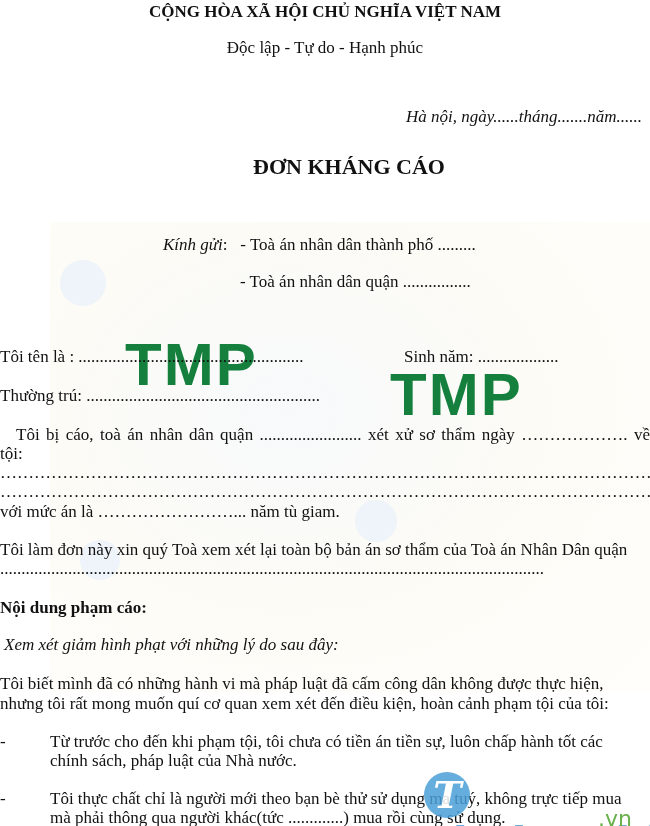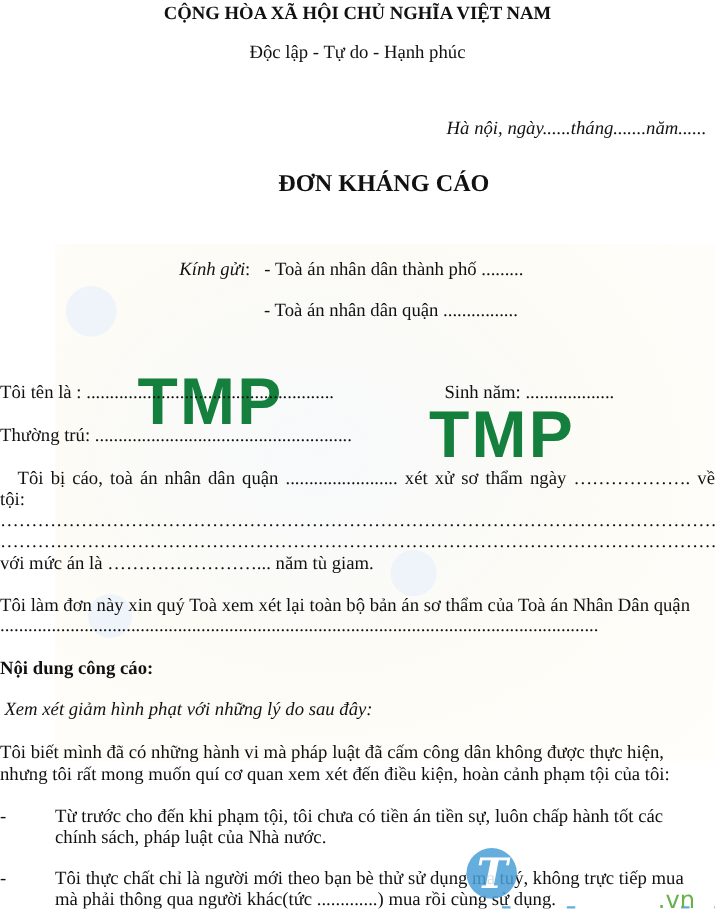--- a/index.html
+++ b/index.html
@@ -72,21 +72,21 @@
   <div class="justify">Tôi bị cáo, toà án nhân dân quận ........................ xét xử sơ thẩm ngày ………………. về</div>
 </div>
 <div class="line" style="top:444px;left:0;font-size:17px;">tội:</div>
 <div class="line" style="top:463px;left:0;width:650px;overflow:hidden;font-size:17px;">………………………………………………………………………………………………………</div>
 <div class="line" style="top:482px;left:0;width:650px;overflow:hidden;font-size:17px;">………………………………………………………………………………………………………</div>
 <div class="line" style="top:502px;left:0;font-size:17px;">với mức án là ……………………... năm tù giam.</div>
 
 <div class="line" style="top:540px;left:0;font-size:17px;">Tôi làm đơn này xin quý Toà xem xét lại toàn bộ bản án sơ thẩm của Toà án Nhân Dân quận</div>
 <div class="line" style="top:559px;left:0;width:580px;overflow:hidden;font-size:17px;">................................................................................................................................</div>
 
-<div class="line bold" style="top:598px;left:0;font-size:17px;">Nội dung công cáo:</div>
+<div class="line bold" style="top:598px;left:0;font-size:17px;">Nội dung phạm cáo:</div>
 <div class="line italic" style="top:635px;left:4px;font-size:17px;">Xem xét giảm hình phạt với những lý do sau đây:</div>
 
 <div class="line" style="top:674px;left:0;font-size:17px;">Tôi biết mình đã có những hành vi mà pháp luật đã cấm công dân không được thực hiện,</div>
 <div class="line" style="top:694px;left:0;font-size:17px;">nhưng tôi rất mong muốn quí cơ quan xem xét đến điều kiện, hoàn cảnh phạm tội của tôi:</div>
 
 <div class="line" style="top:732px;left:0;font-size:17px;">-</div>
 <div class="line" style="top:732px;left:50px;font-size:17px;">Từ trước cho đến khi phạm tội, tôi chưa có tiền án tiền sự, luôn chấp hành tốt các</div>
 <div class="line" style="top:751px;left:50px;font-size:17px;">chính sách, pháp luật của Nhà nước.</div>
 
 <div class="line" style="top:789px;left:0;font-size:17px;">-</div>

